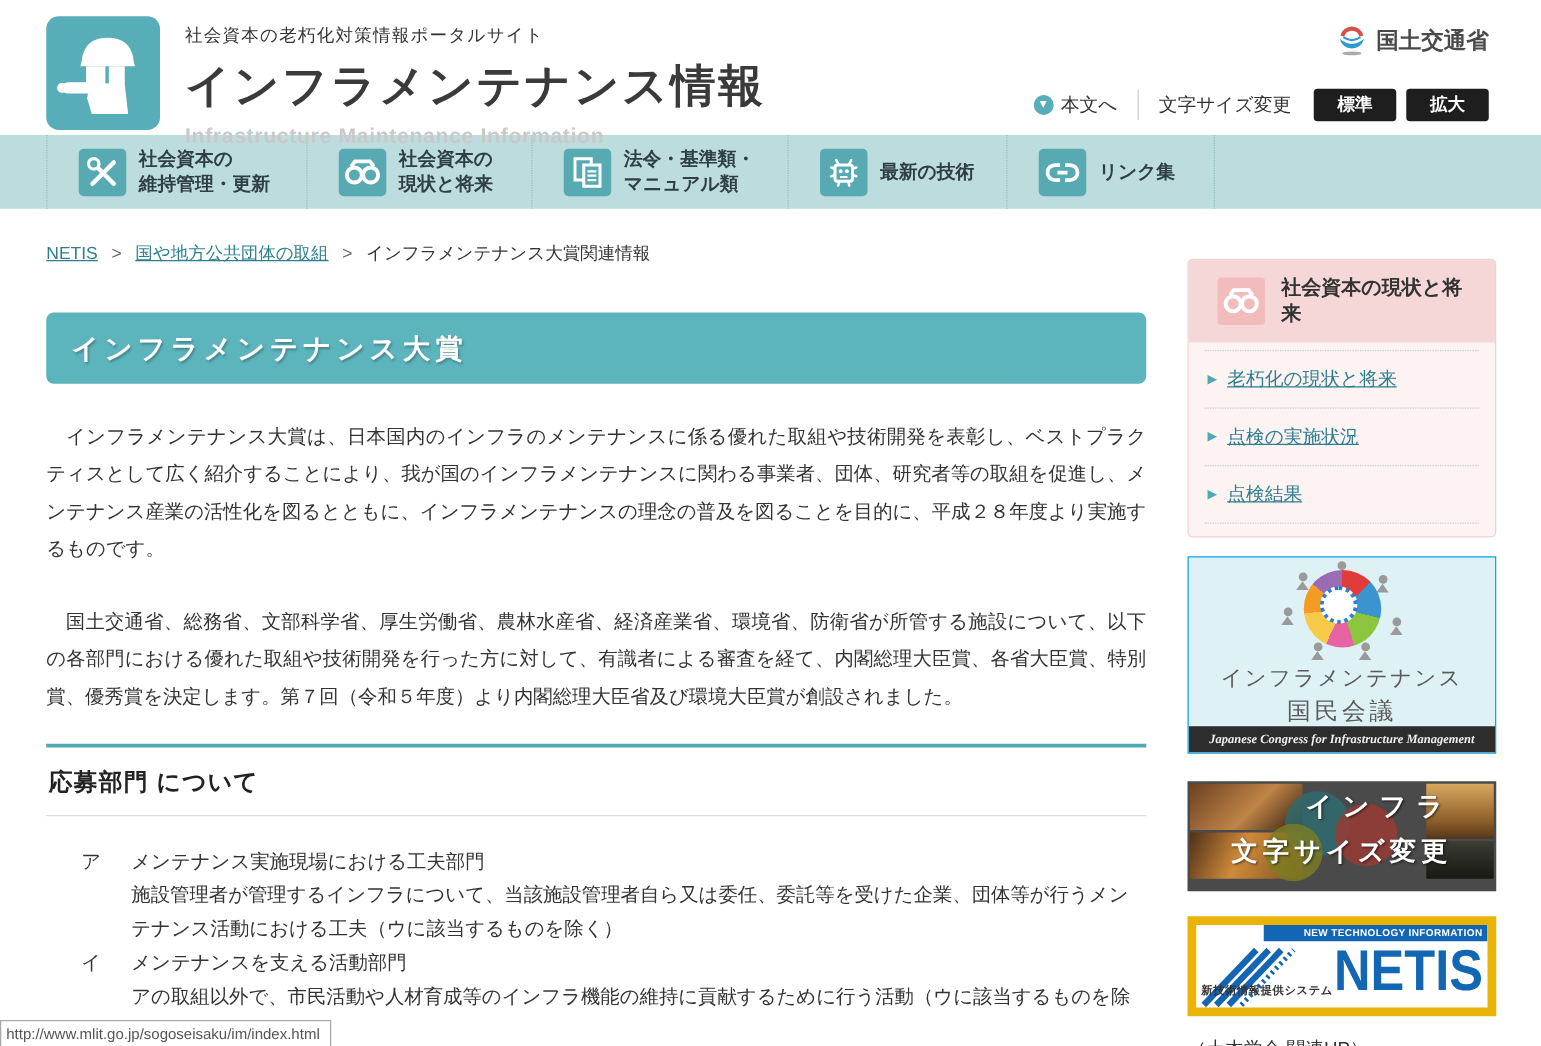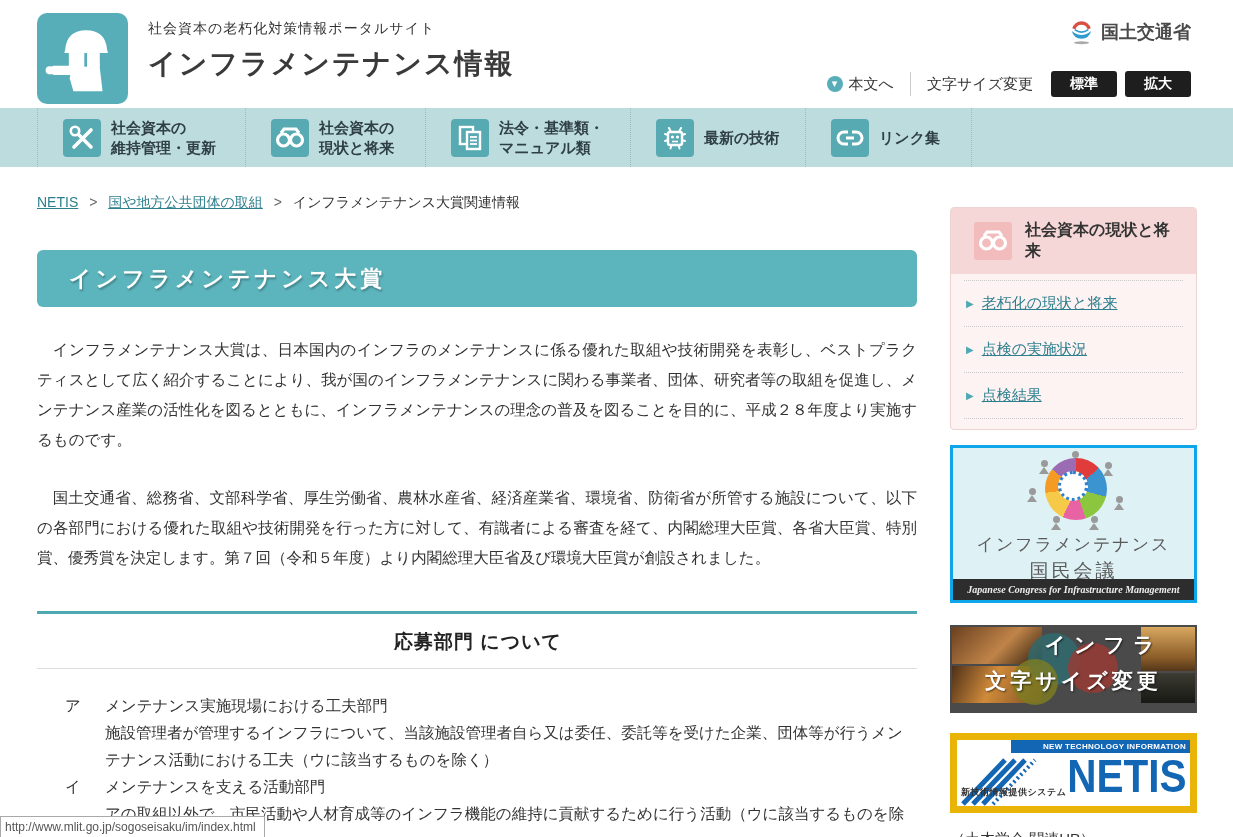--- a/index.html
+++ b/index.html
@@ -8,21 +8,21 @@
     background:#fff;font-family:"Liberation Sans","DejaVu Sans",sans-serif;
     color:#333;
   }
   a{text-decoration:none;color:inherit;cursor:pointer;}
 
   
   .header{position:relative;height:108px;background:#fff;}
   .logo{position:absolute;left:37px;top:13px;width:91px;height:91px;background:#58aeb8;border-radius:10px;display:block;}
   .title-block{position:absolute;left:148px;top:20px;}
   .tagline{font-size:14px;color:#333;letter-spacing:1px;}
-  .site-title{font-size:28px;font-weight:bold;color:#3a3a3a;margin-top:7px;letter-spacing:2px;}
+  .site-title{font-size:36px;font-weight:bold;color:#3a3a3a;margin-top:7px;letter-spacing:2px;}
   .site-sub{font-size:17px;font-weight:bold;color:#c9c9c9;margin-top:5px;letter-spacing:.5px;}
   .mlit{position:absolute;right:42px;top:18px;display:flex;align-items:center;gap:6px;font-size:18px;font-weight:bold;color:#4a4a4a;}
   .utility{position:absolute;right:42px;top:71px;display:flex;align-items:center;font-size:15px;color:#333;}
   .skip{display:flex;align-items:center;gap:6px;color:#333;}
   .skip-icon{width:16px;height:16px;border-radius:50%;background:#58aeb8;color:#fff;font-size:11px;line-height:15px;text-align:center;display:inline-block;}
   .util-divider{width:1px;height:24px;background:#ccc;margin:0 16px;}
   .fs-label{margin-right:10px;}
   .fs-btn{background:#1e1e1e;color:#fff;border:none;border-radius:3px;font-size:14px;font-weight:bold;padding:4px 19px;margin-left:8px;font-family:inherit;cursor:pointer;}
 
   
@@ -35,46 +35,46 @@
   .w1{width:208px;} .w2{width:180px;} .w3{width:225px;} .w4{width:205px;} .w5{width:175px;text-align:center;} .w6{width:167px;}
 
   
   .breadcrumb{margin:27px 0 0 37px;font-size:14px;color:#333;}
   .breadcrumb a{color:#2e7f8e;text-decoration:underline;}
   .crumb-sep{color:#666;margin:0 7px;}
 
   
   .main{position:absolute;left:37px;top:250px;width:880px;}
   .page-title-banner{margin:0;height:57px;background:#5cb4bd;border-radius:6px;display:flex;align-items:center;
-    padding-left:32px;box-sizing:border-box;color:#fff;font-size:22px;font-weight:bold;letter-spacing:4px;
+    padding-left:20px;box-sizing:border-box;color:#fff;font-size:22px;font-weight:bold;letter-spacing:4px;
     text-shadow:1px 2px 2px rgba(0,0,0,.28);}
   .para{font-size:15.5px;line-height:30px;margin:28px 0 0 0;text-align:justify;}
-  .section-heading{margin:38px 0 0 0;border-top:3px solid #4fa9b3;border-bottom:1px solid #ddd;
-    padding:15px 0 13px 2px;font-size:19px;font-weight:bold;color:#222;letter-spacing:1px;text-align:center;}
+  .section-heading{margin:22px 0 0 0;border-top:3px solid #4fa9b3;border-bottom:1px solid #ddd;
+    padding:15px 0 13px 2px;font-size:19px;font-weight:bold;color:#222;letter-spacing:1px;}
   .cat-list{margin-top:23px;font-size:15.5px;line-height:27px;color:#333;}
   .cat{position:relative;padding-left:68px;}
   .cat-marker{position:absolute;left:28px;top:0;}
   .cat-desc{margin:0;}
 
   
   .sidebar{position:absolute;left:950px;top:207px;width:247px;}
   .side-box{border:1px solid #eed3d3;border-radius:4px;overflow:hidden;background:#fdf3f3;}
   .side-box-header{background:#f6d7d7;padding:12px 23px;display:flex;align-items:center;gap:13px;}
   .side-box-icon{width:38px;height:38px;background:#f2bcbc;border-radius:3px;flex-shrink:0;}
   .side-box-title{font-size:16px;font-weight:bold;color:#333;}
   .side-links{padding:2px 13px 10px;}
   .side-link{display:flex;align-items:center;gap:8px;padding:13px 2px;border-bottom:1px dotted #c9c9c9;font-size:15px;}
   .side-link:first-child{border-top:1px dotted #c9c9c9;margin-top:4px;}
   .side-link .arrow{color:#4fa9b3;font-size:10px;}
   .side-link .link-text{color:#2e7f8e;text-decoration:underline;}
 
   .banner{display:block;position:relative;width:247px;box-sizing:border-box;}
 
   
-  .banner-congress{margin-top:15px;height:158px;background:#def1f4;border:3px solid #0ea5e9;overflow:hidden;}
+  .banner-congress{margin-top:15px;height:158px;background:#def1f4;border:1px solid #0ea5e9;overflow:hidden;}
   .congress-ring{position:absolute;left:92px;top:10px;width:62px;height:62px;border-radius:50%;
     background:conic-gradient(#e03c3c 0 13%,#3b93d0 13% 29%,#8cc63f 29% 45%,#e863a4 45% 57%,#f7c948 57% 73%,#f59a23 73% 86%,#9b6bb3 86% 100%);}
   .congress-ring::after{content:"";position:absolute;left:13px;top:13px;width:30px;height:30px;border-radius:50%;
     background:#fff;border:3px dotted #2f7fd0;box-sizing:border-box;}
   .fig{position:absolute;width:7px;height:7px;border-radius:50%;background:#9a9a9a;}
   .fig::after{content:"";position:absolute;top:7px;left:-2px;border-left:5px solid transparent;border-right:5px solid transparent;border-bottom:7px solid #9a9a9a;}
   .congress-line1{position:absolute;top:85px;width:100%;text-align:center;font-size:17px;color:#5a5a5a;letter-spacing:2px;}
   .congress-line2{position:absolute;top:110px;width:100%;text-align:center;font-size:19px;color:#5a5a5a;letter-spacing:3px;}
   .congress-caption{position:absolute;bottom:0;left:0;right:0;height:21px;background:#2d2d2d;color:#eee;
     font-size:10px;font-style:italic;font-weight:bold;text-align:center;line-height:21px;font-family:"Liberation Serif","DejaVu Serif",serif;}
@@ -121,20 +121,21 @@
       <path d="M38 59 l30 -8 4 35 H40 l-4 -14 z" fill="#fff"></path>
       <path d="M40 59 l6 14 h-10 z" fill="#fff"></path>
       <rect x="14" y="58" width="32" height="10" rx="5" fill="#fff"></rect>
       <circle cx="14" cy="63" r="4.5" fill="#fff"></circle>
       <rect x="52" y="44" width="3" height="15" fill="#58aeb8"></rect>
     </svg>
   </a>
   <div class="title-block">
     <div class="tagline">社会資本の老朽化対策情報ポータルサイト</div>
     <div class="site-title">インフラメンテナンス情報</div>
+    <div class="site-sub">Infrastructure Maintenance Information</div>
   </div>
   <a class="mlit">
     <svg viewBox="0 0 30 30" width="27" height="27">
       <ellipse cx="15" cy="27.5" rx="8.5" ry="1.7" fill="#aaa"></ellipse>
       <circle cx="15" cy="13.5" r="11.5" fill="#fff"></circle>
       <path d="M4.8 11.5 a10.5 10.5 0 0 1 20.4 0 l-3.4 1.2 a7 7 0 0 0 -13.6 0 z" fill="#d94f43"></path>
       <path d="M4.2 14.5 q10.8 9 21.6 0 q-2.4 8.5 -10.8 8.5 t-10.8 -8.5 z" fill="#2f9cd0"></path>
       <path d="M7.5 13 q7.5 5.5 15 0" stroke="#2f9cd0" stroke-width="1.8" fill="none"></path>
     </svg>
     <span>国土交通省</span>

